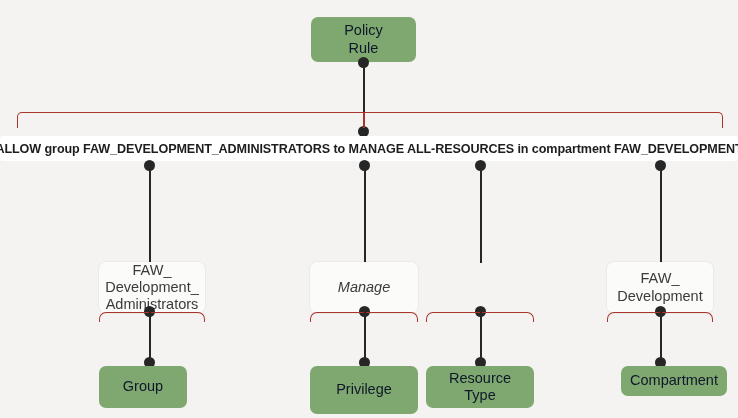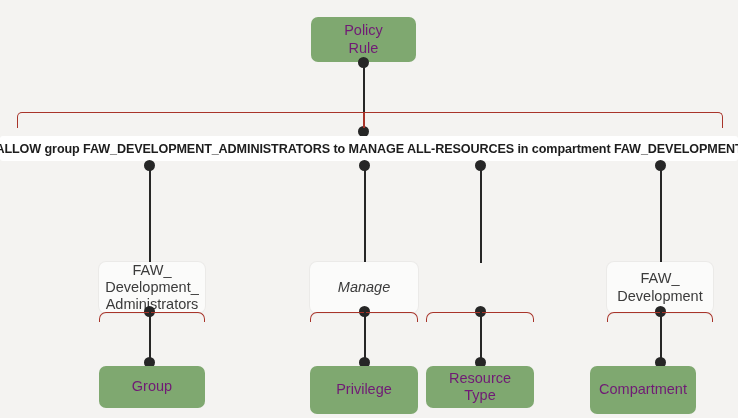--- a/index.html
+++ b/index.html
@@ -25,21 +25,21 @@
     display: flex;
     align-items: center;
     justify-content: center;
     text-align: center;
     box-sizing: border-box;
     line-height: 1.18;
     white-space: pre-line;
   }
   .node.green {
     background: #7fa870;
-    color: #701a75;
+    color: #0f172a;
     border-radius: 7px;
     font-size: 14.5px;
   }
   .node.light {
     background: #fbfbfa;
     color: #3b3b3b;
     border-radius: 7px;
     font-size: 14.5px;
     box-shadow: 0 0 0 1px rgba(0,0,0,0.035);
   }
@@ -126,21 +126,21 @@
   <div class="node light" style="left:99px; top:262px; width:106px; height:51px;">FAW_
 Development_
 Administrators</div>
 
   <div class="dot" style="left:144px; top:306px;"></div>
   <div class="brace small" style="left:99px; top:312px; width:106px; height:10px;"></div>
   <div class="brace-tick" style="left:149px; top:312px; height:10px;"></div>
   <div class="vline" style="left:148.5px; top:311px; height:53px;"></div>
   <div class="dot" style="left:144px; top:357px;"></div>
 
-  <div class="node green" style="left:99px; top:366px; width:106px; height:42px;">Group</div>
+  <div class="node green" style="left:99px; top:366px; width:88px; height:42px;">Group</div>
 
   <div class="dot" style="left:359px; top:160px;"></div>
   <div class="vline" style="left:363.5px; top:165px; height:98px;"></div>
 
   <div class="node light" style="left:310px; top:262px; width:108px; height:51px;font-style:italic;">Manage</div>
 
   <div class="dot" style="left:359px; top:306px;"></div>
   <div class="brace small" style="left:310px; top:312px; width:108px; height:10px;"></div>
   <div class="brace-tick" style="left:364px; top:312px; height:10px;"></div>
   <div class="vline" style="left:363.5px; top:311px; height:53px;"></div>
@@ -166,15 +166,15 @@
 
   <div class="node light" style="left:607px; top:262px; width:106px; height:51px;">FAW_
 Development</div>
 
   <div class="dot" style="left:655px; top:306px;"></div>
   <div class="brace small" style="left:607px; top:312px; width:106px; height:10px;"></div>
   <div class="brace-tick" style="left:660px; top:312px; height:10px;"></div>
   <div class="vline" style="left:659.5px; top:311px; height:53px;"></div>
   <div class="dot" style="left:655px; top:357px;"></div>
 
-  <div class="node green" style="left:590px; top:366px; width:106px; height:48px;">Compartment</div>
+  <div class="node green" style="left:621px; top:366px; width:106px; height:30px;">Compartment</div>
 
 </div>
 
 </body></html>

